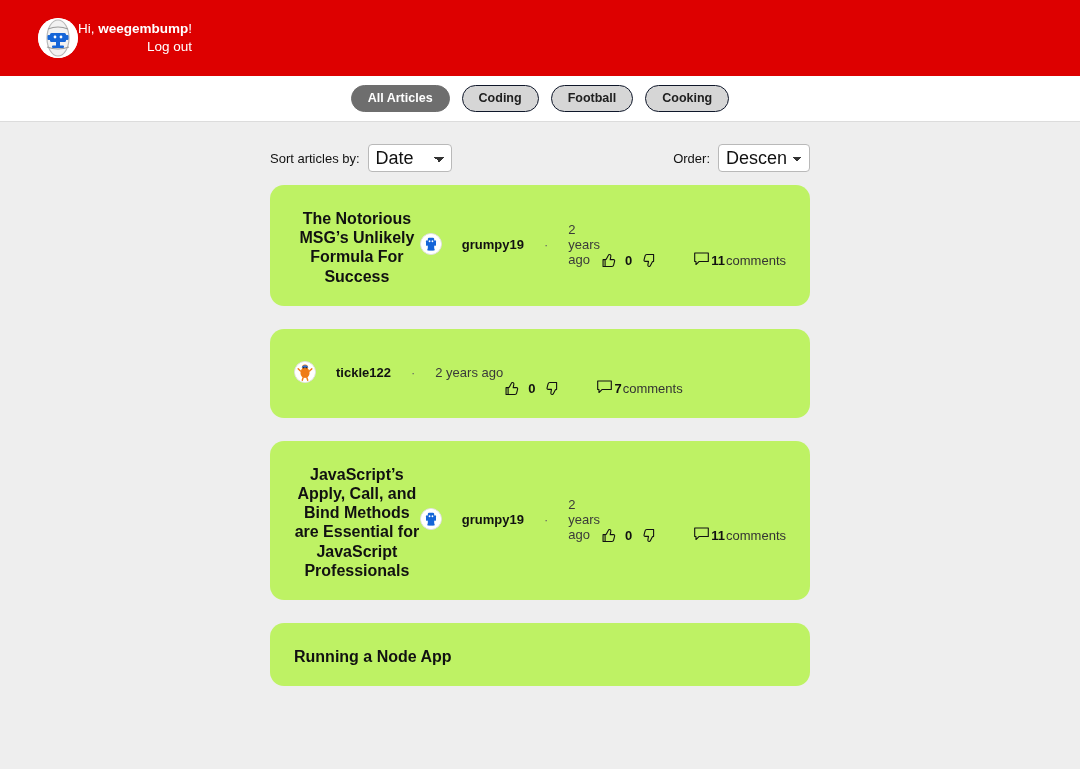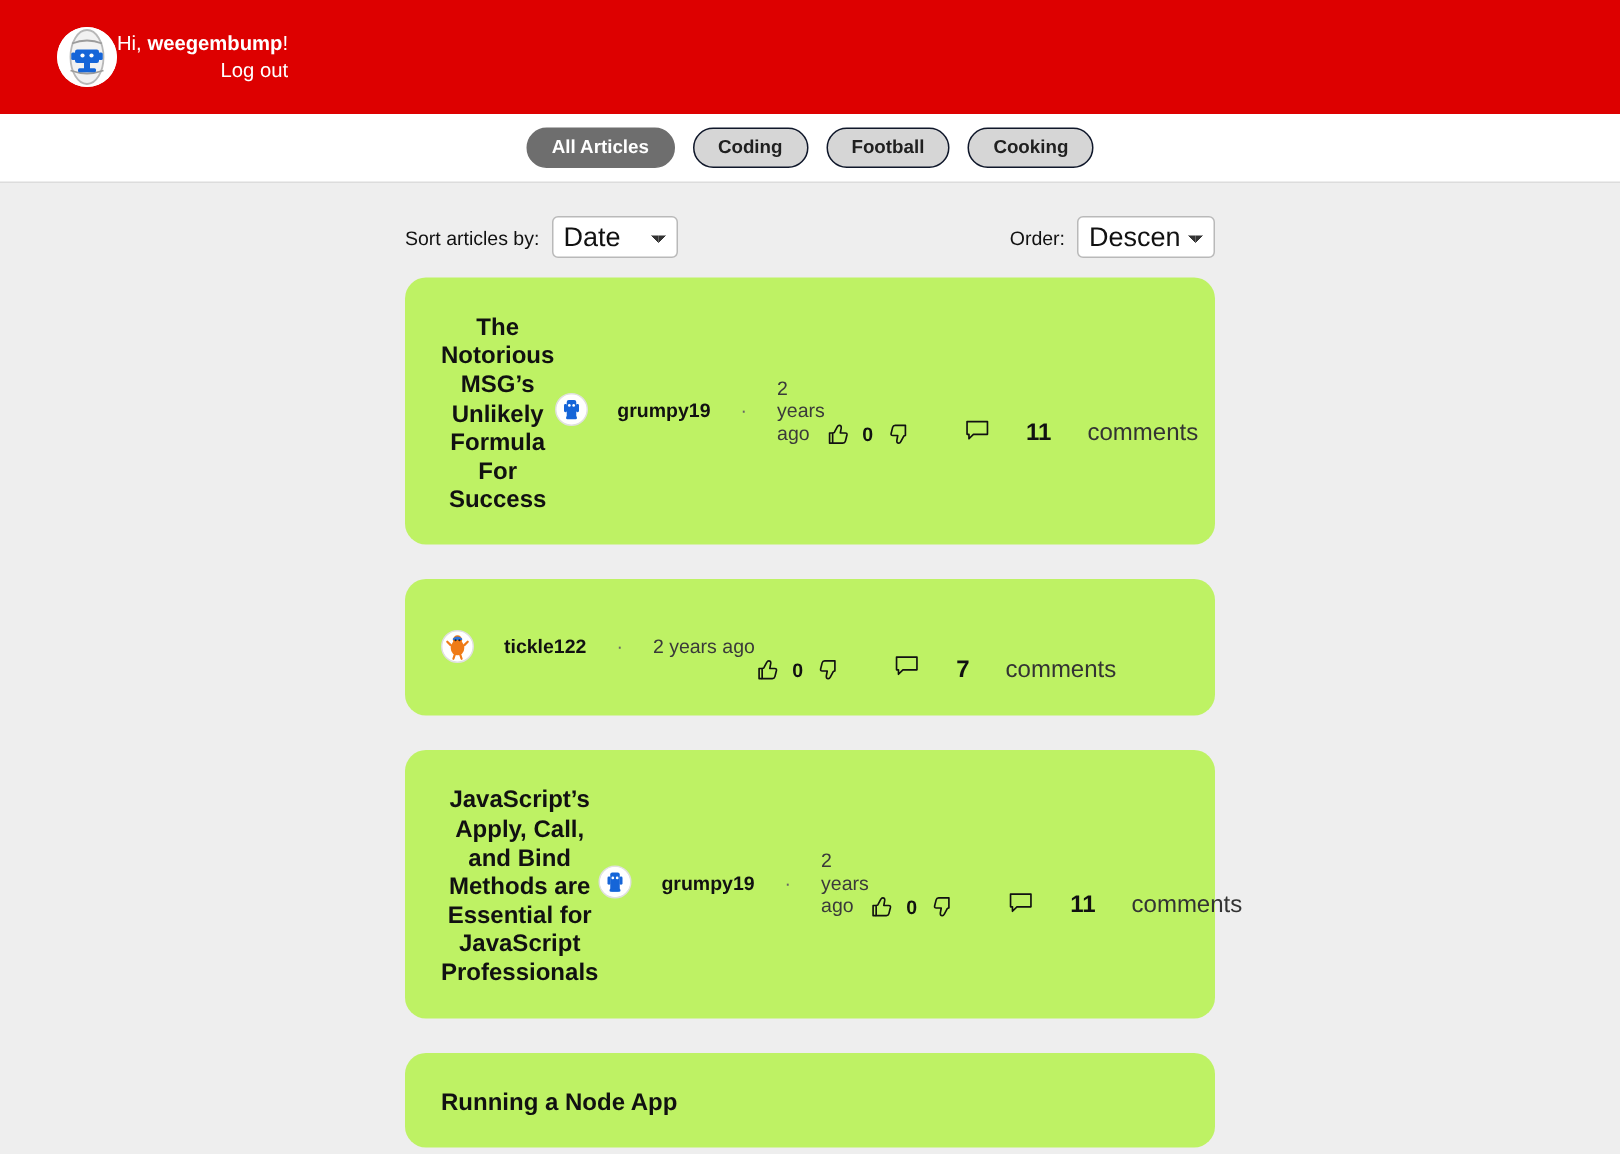--- a/index.html
+++ b/index.html
@@ -195,22 +195,22 @@
     border: none;
     padding: 0;
     margin: 0;
     line-height: 0;
     cursor: pointer;
     display: inline-flex;
   }
   .comments {
     display: flex;
     align-items: center;
-    gap: 24px;
-    font-size: 16px;
+    gap: 1px;
+    font-size: 13px;
     color: #333333;
     cursor: pointer;
   }
   .comments .count { font-weight: bold; color: #111111; }
 </style>
 </head>
 <body>
 
 <div class="header">
 

